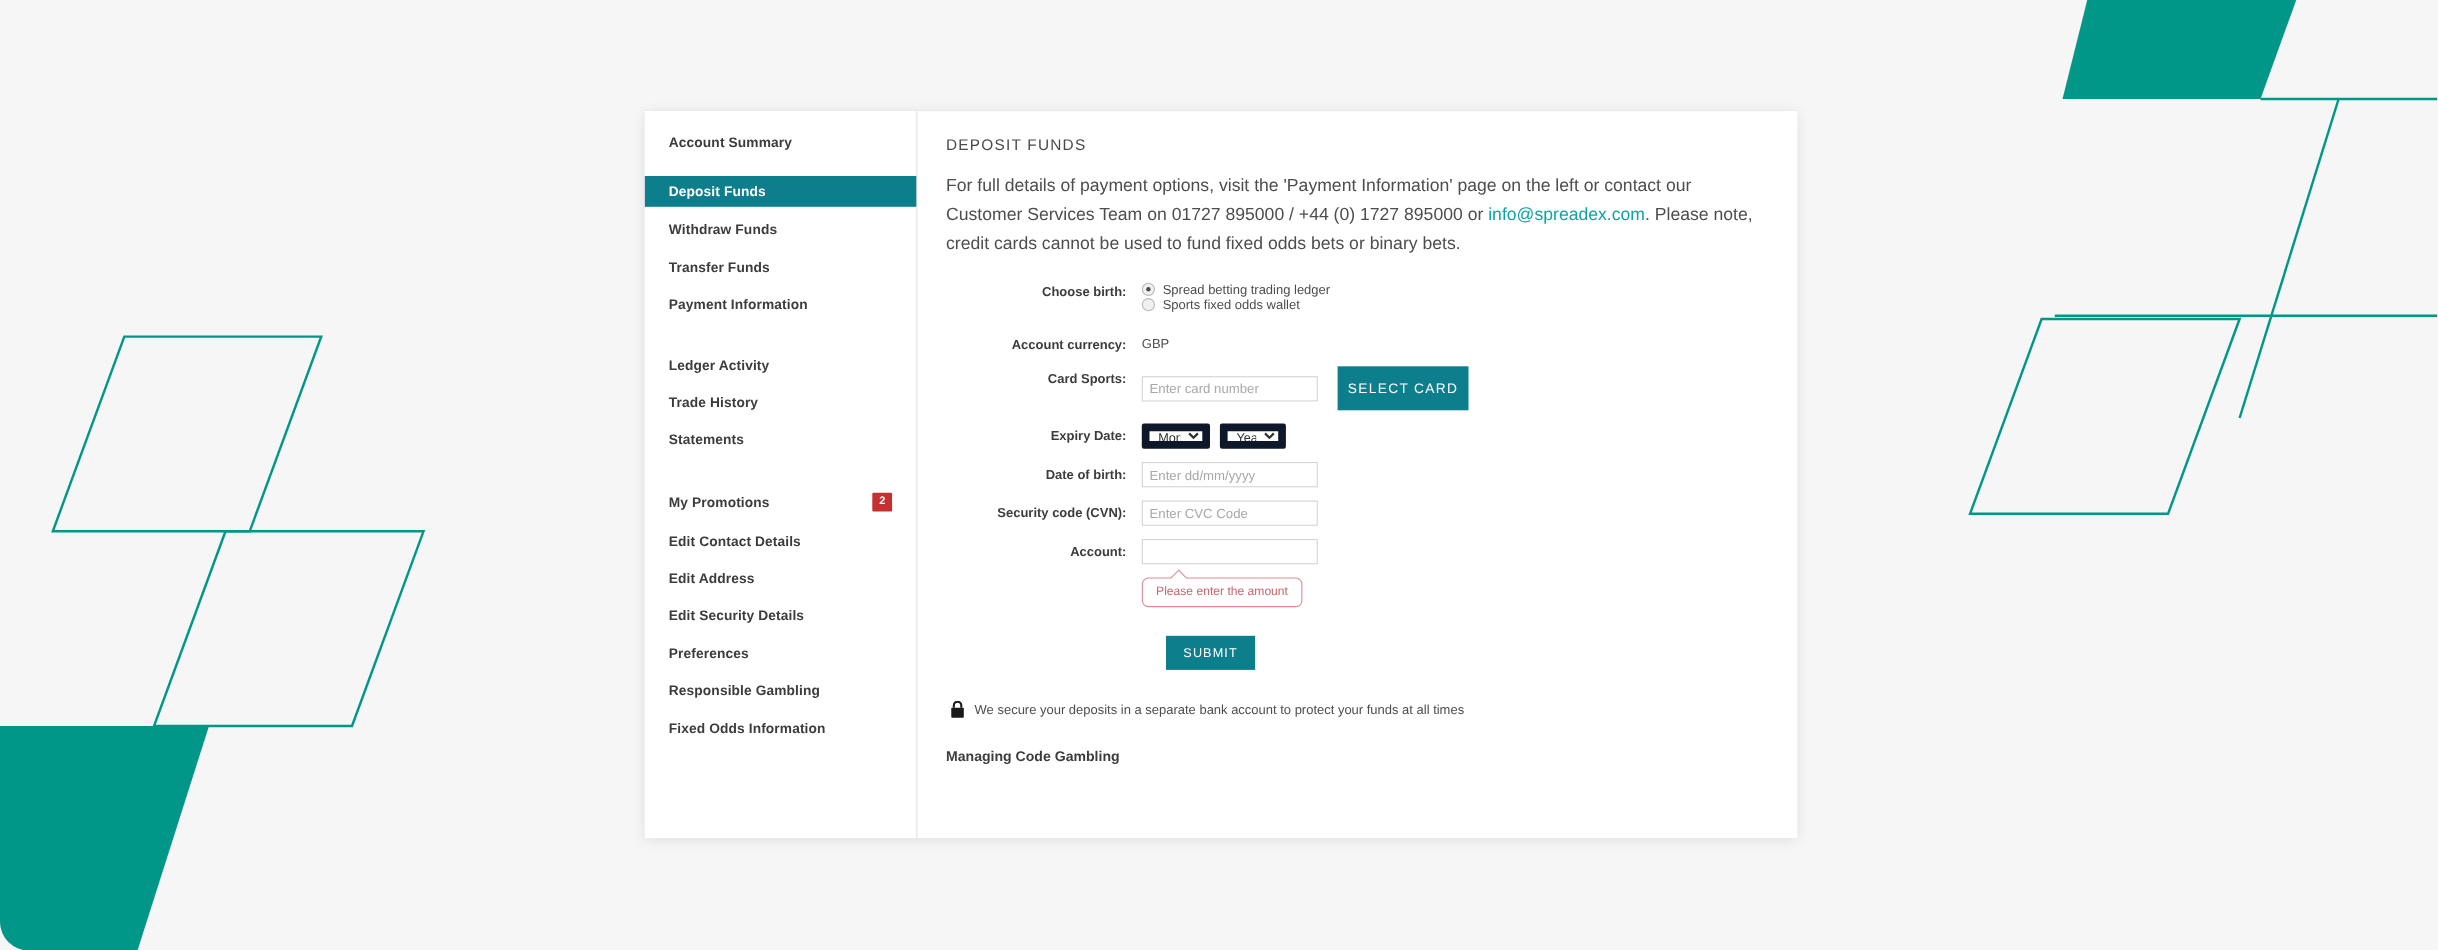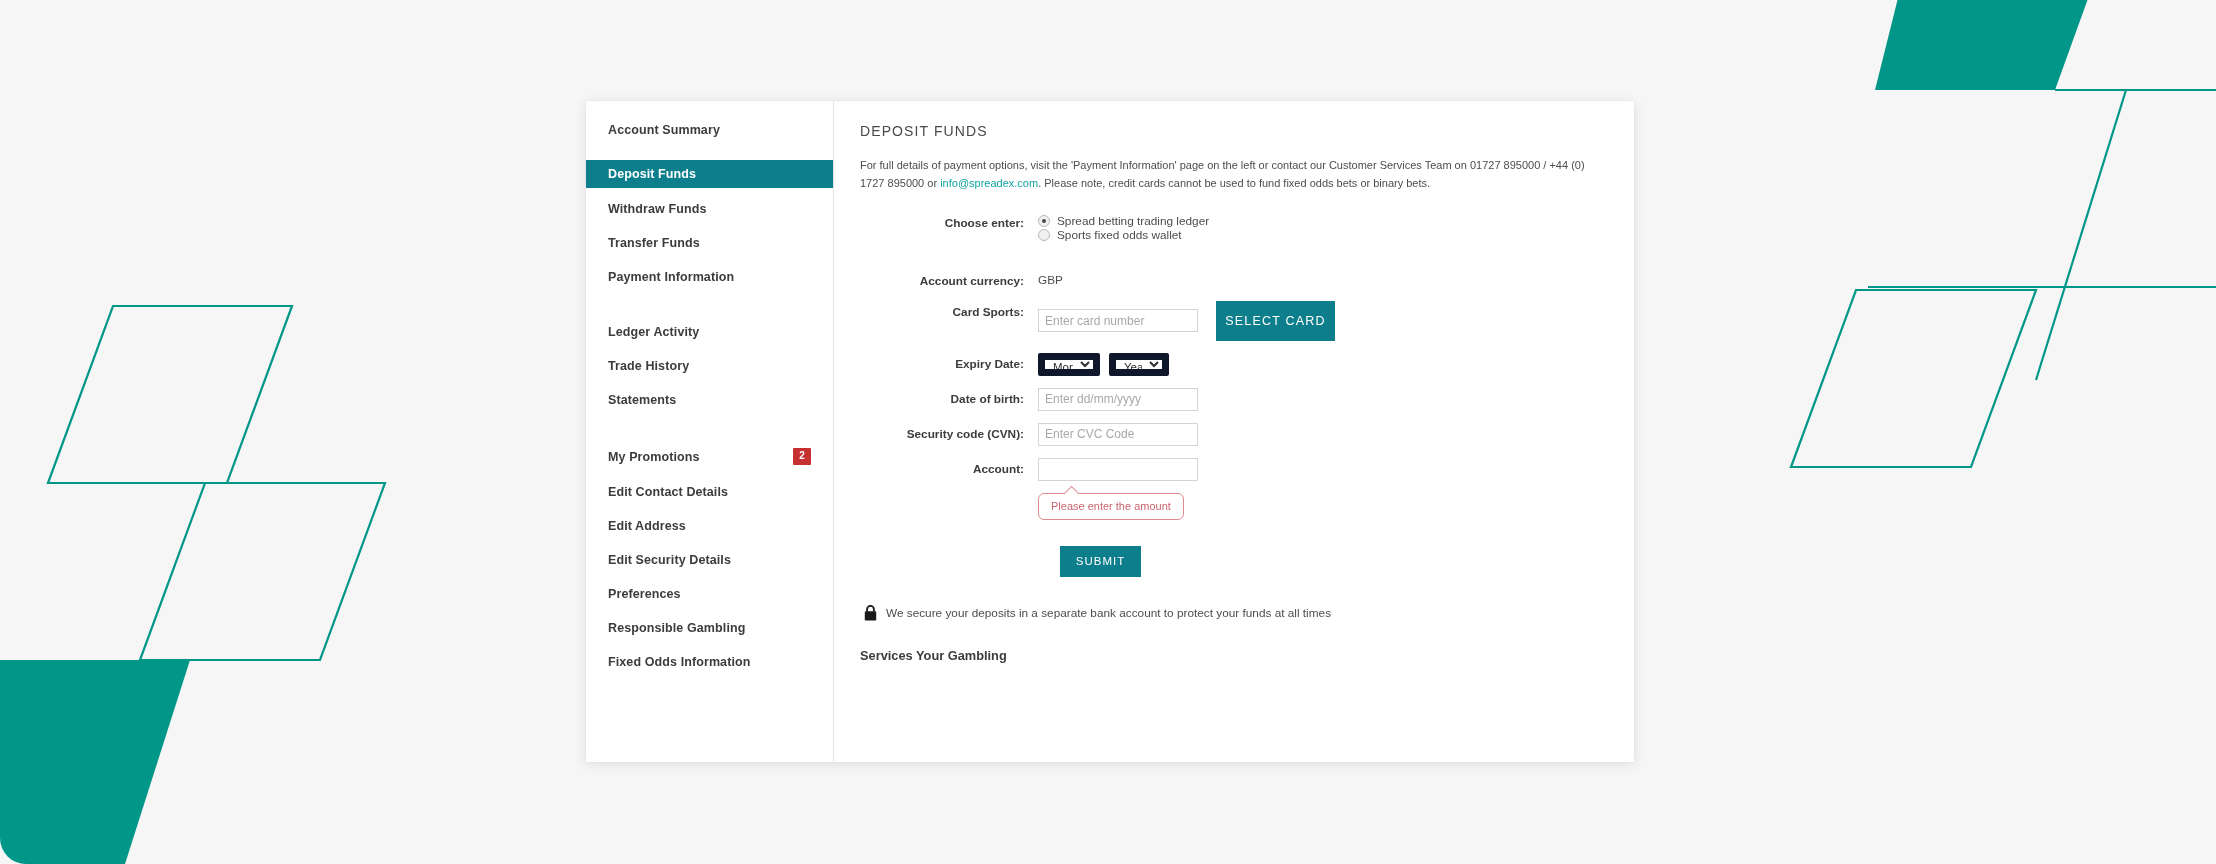--- a/index.html
+++ b/index.html
@@ -113,21 +113,21 @@
 
   #content-title {
     font-size: 14px;
     color: #4a4a4a;
     letter-spacing: 1.1px;
     font-weight: normal;
     margin-bottom: 18px;
   }
 
   #intro {
-    font-size: 11px;
+    font-size: 16px;
     line-height: 1.62;
     color: #4d4d4d;
     max-width: 800px;
     margin-bottom: 19px;
   }
   #intro a { color: #11a3a3; text-decoration: none; }
 
   
   .form-row {
     display: flex;
@@ -350,36 +350,36 @@
 
   <section id="content">
 
     <h1 id="content-title">DEPOSIT FUNDS</h1>
 
     <p id="intro">
       <span>For full details of payment options, visit the 'Payment Information' page on the left or contact our Customer Services Team on 01727 895000 / +44 (0) 1727 895000 or </span><a href="#">info@spreadex.com</a><span>. Please note, credit cards cannot be used to fund fixed odds bets or binary bets.</span>
     </p>
 
     <div class="form-row">
-      <div class="form-label">Choose enter:</div>
+      <div class="form-label">Choose birth:</div>
       <div class="form-field">
         <div class="radio-stack">
           <label class="radio-line">
             <span class="radio-dot checked"></span>
             <span class="radio-text">Spread betting trading ledger</span>
           </label>
           <label class="radio-line">
             <span class="radio-dot"></span>
             <span class="radio-text">Sports fixed odds wallet</span>
           </label>
         </div>
       </div>
     </div>
 
-    <div class="form-row" style="margin-top:28px;justify-content:center;">
+    <div class="form-row" style="margin-top:18px;justify-content:center;">
       <div class="form-label">Account currency:</div>
       <div class="form-field">
         <span class="static-value">GBP</span>
       </div>
     </div>
 
     <div class="form-row" style="margin-top:12px;">
       <div class="form-label">Card Sports:</div>
       <div class="form-field">
         <input class="txt-input" type="text" id="card-number-input" placeholder="Enter card number" style="">
@@ -427,17 +427,17 @@
     <div class="secure-line">
       <span style="display:flex;align-items:center;">
         <svg width="13" height="16" viewBox="0 0 13 16" xmlns="http://www.w3.org/2000/svg">
           <path d="M3.1 6.4 V4.3 a3.4 3.4 0 0 1 6.8 0 V6.4" fill="none" stroke="#1a1a1a" stroke-width="1.9"></path>
           <rect x="0.8" y="6.3" width="11.4" height="9.2" rx="0.8" fill="#1a1a1a"></rect>
         </svg>
       </span>
       <span class="secure-text">We secure your deposits in a separate bank account to protect your funds at all times</span>
     </div>
 
-    <h2 id="managing-title">Services Your Gambling</h2>
+    <h2 id="managing-title">Managing Code Gambling</h2>
     <p id="managing-body"></p>
 
   </section>
 </div>
 
 </body></html>

